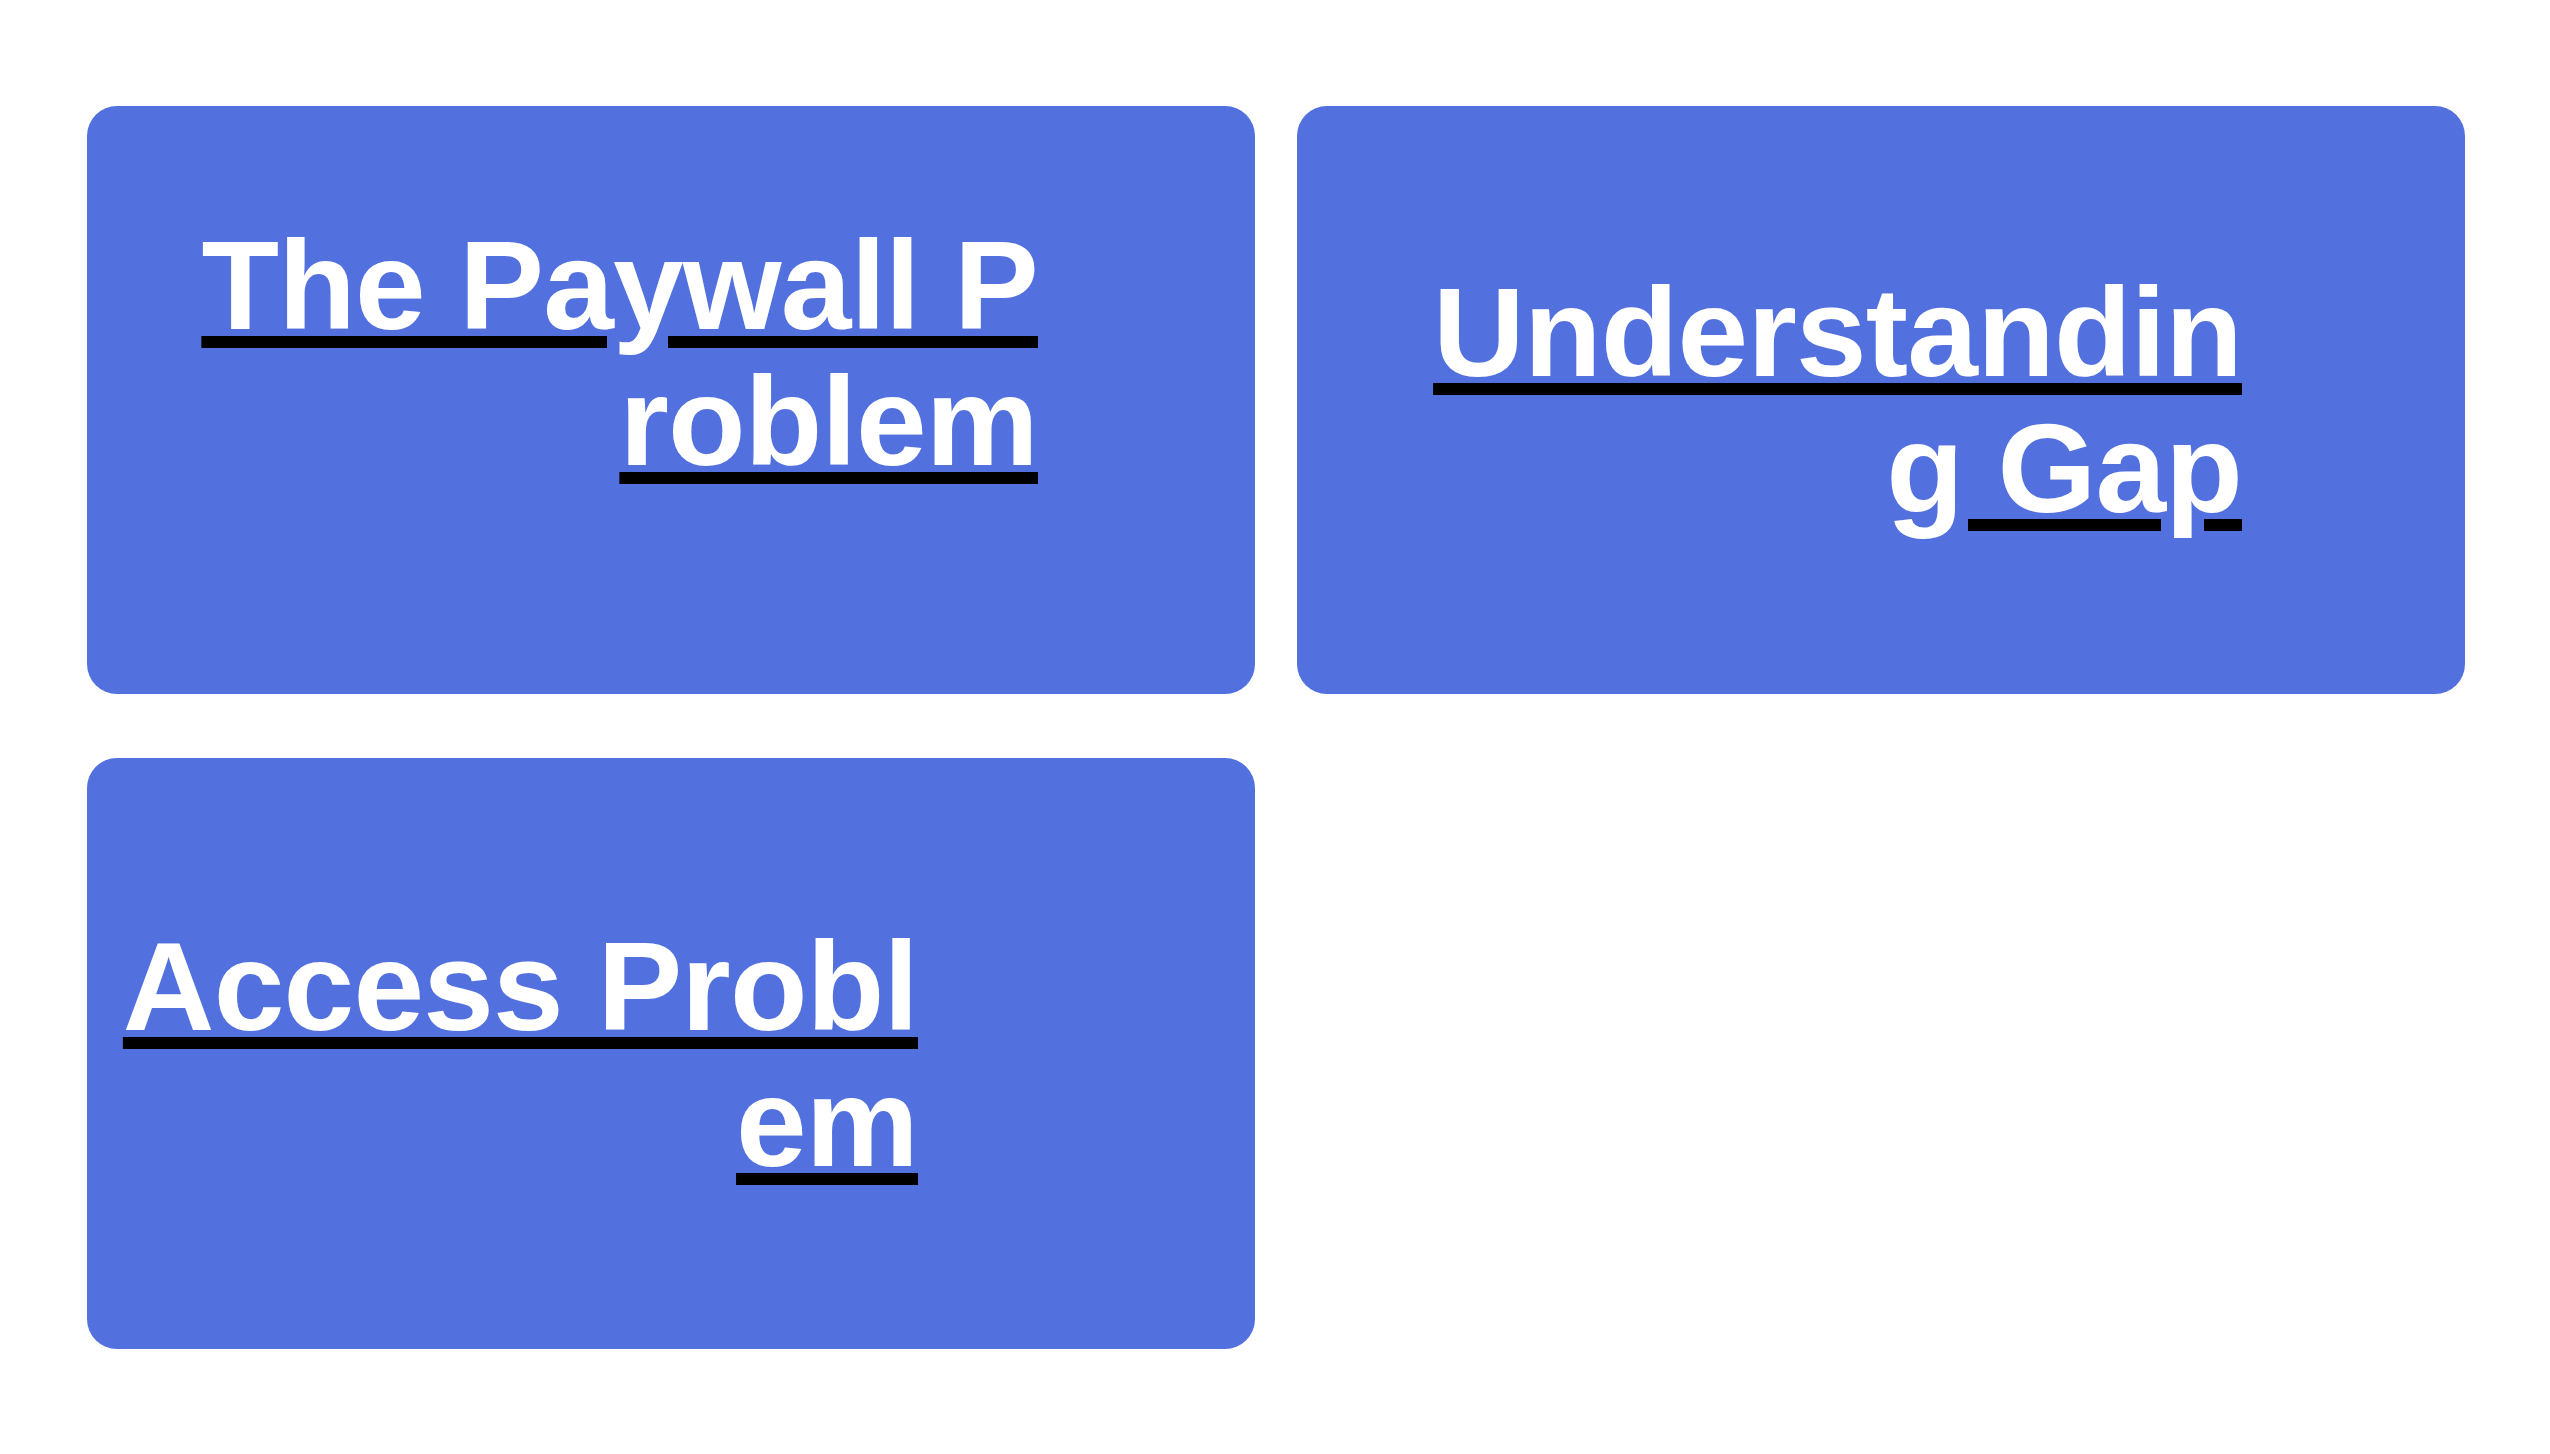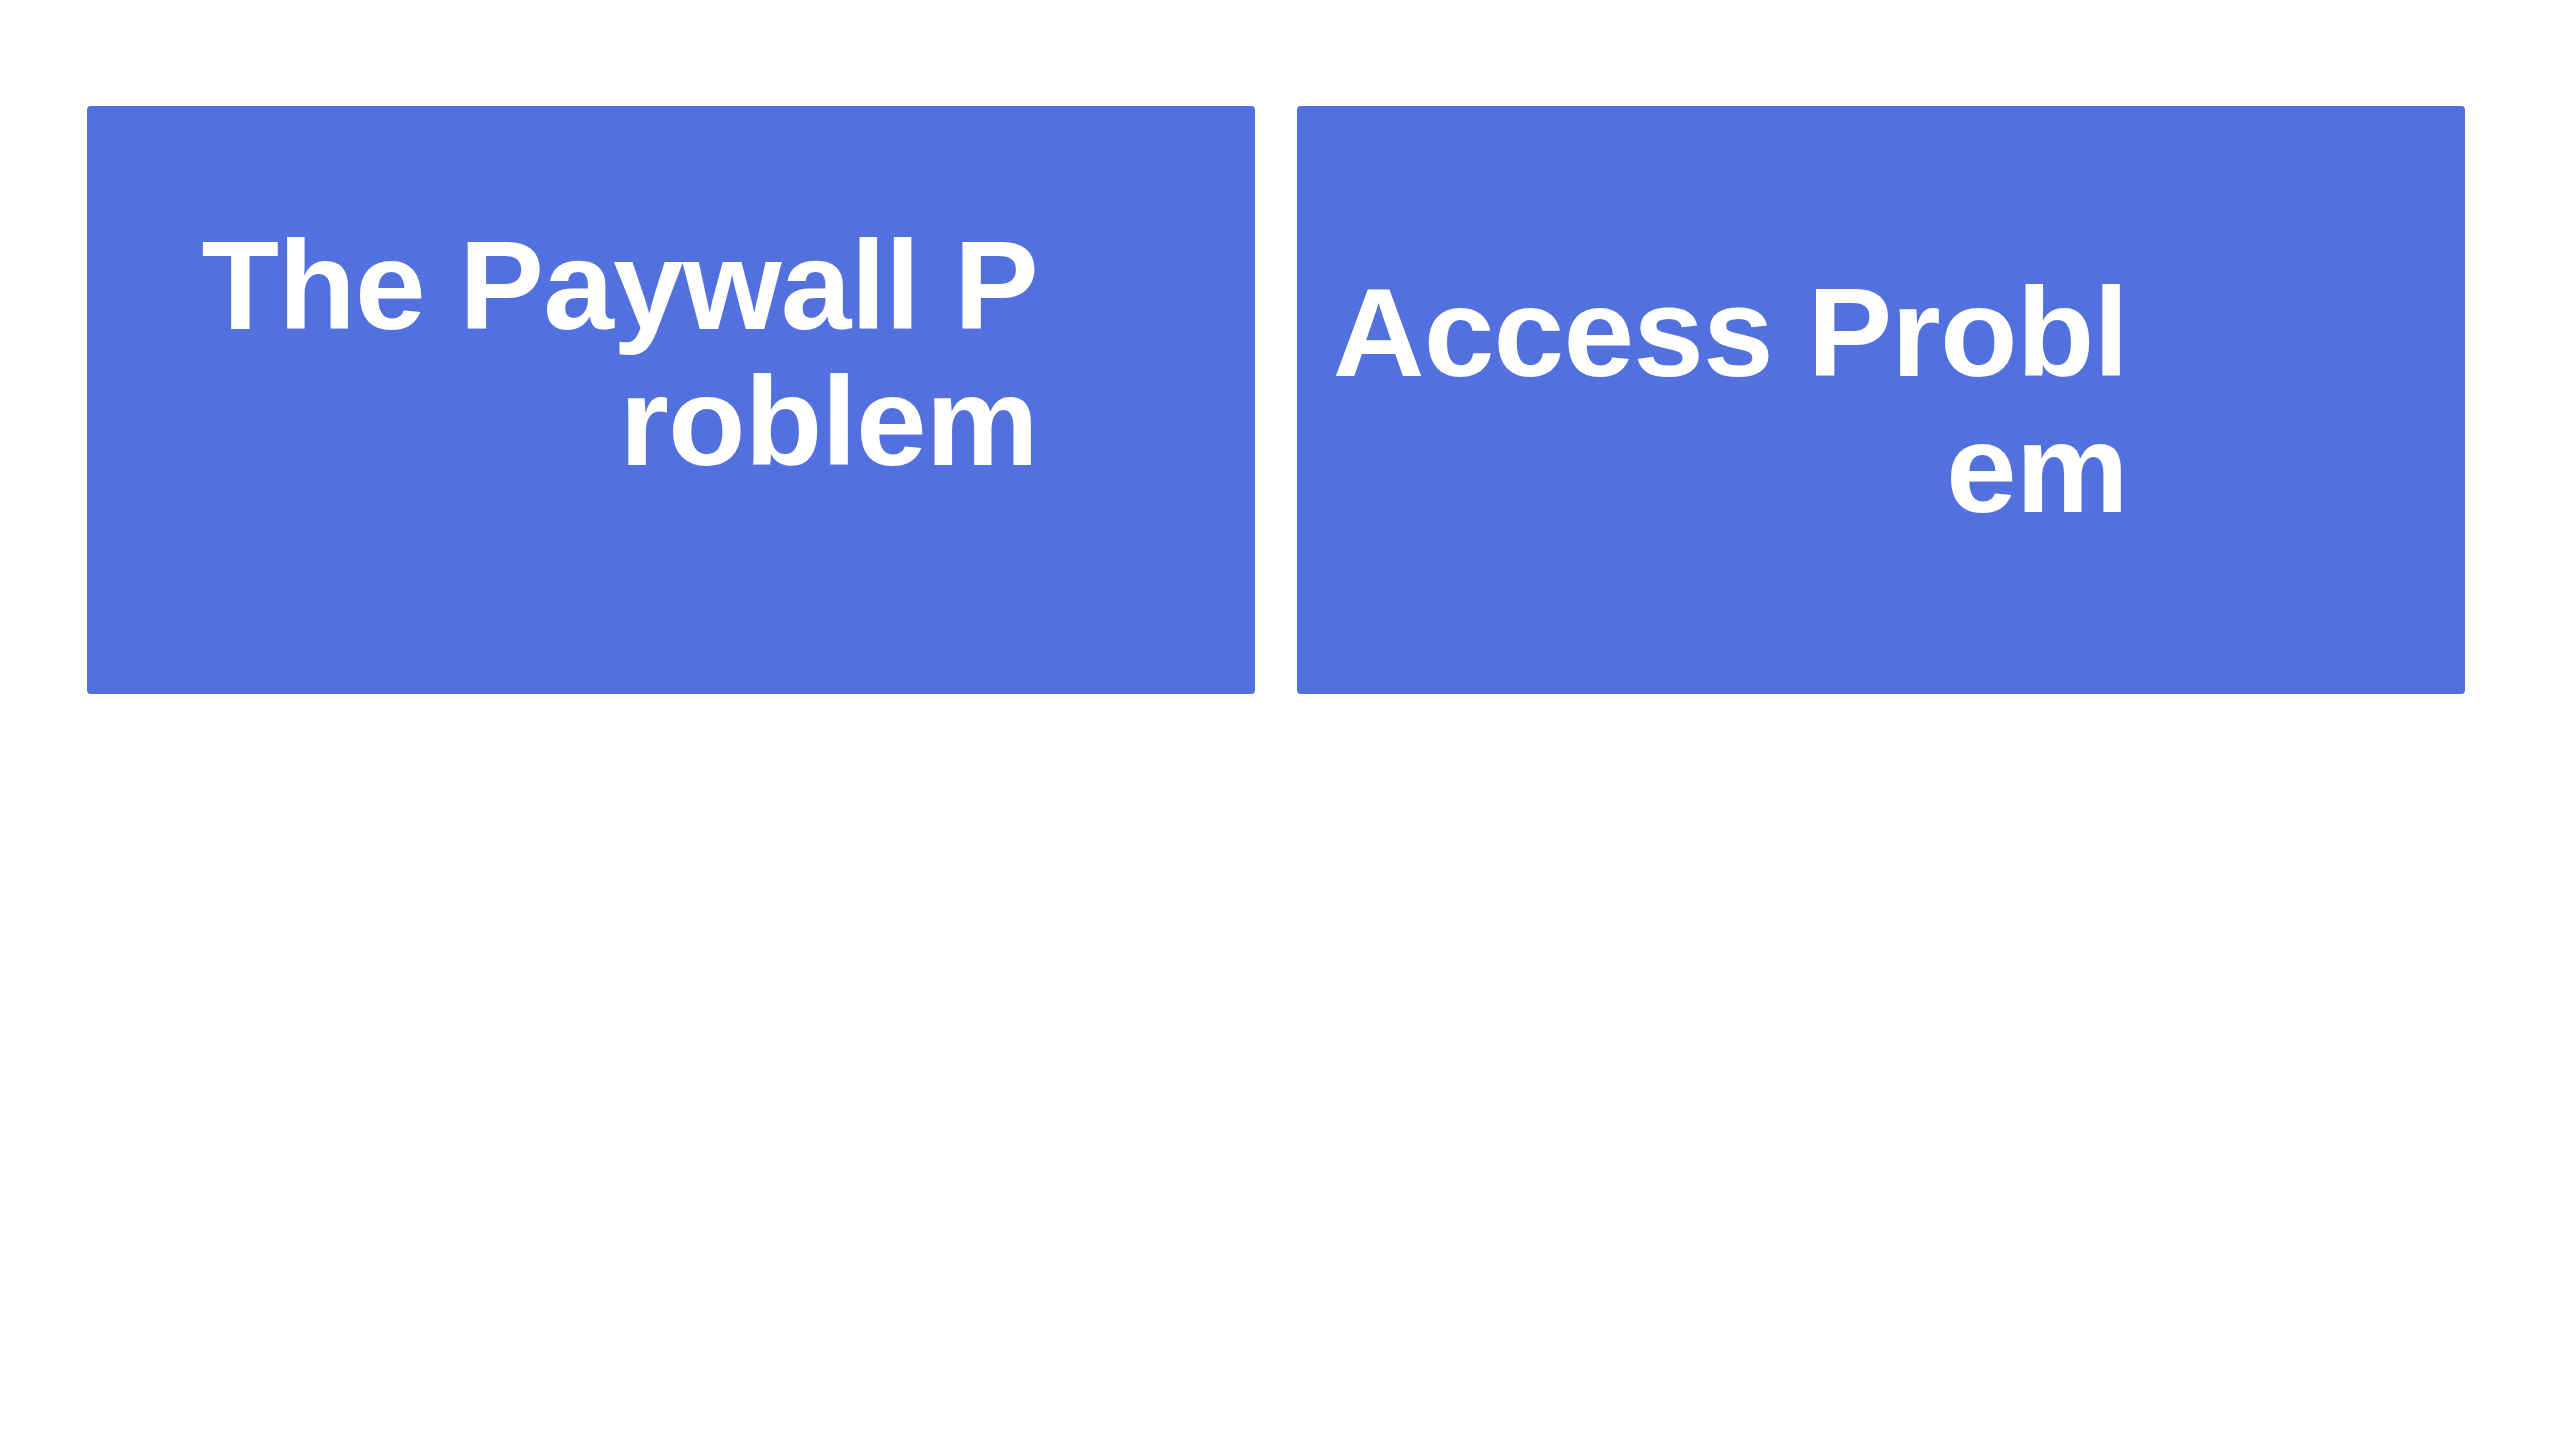--- a/index.html
+++ b/index.html
@@ -30,26 +30,27 @@
     height: 1244px;
     display: grid;
     grid-template-columns: 1168px 1168px;
     grid-template-rows: 588px 591px;
     column-gap: 42px;
     row-gap: 64px;
   }
 
   .card {
     background: #5270de;
-    border-radius: 4px;
+    border-radius: 30px;
     display: flex;
     align-items: center;
     justify-content: flex-end;
     box-sizing: border-box;
     overflow: hidden;
+    text-decoration: underline;
   }
 
   .card-label {
     color: #ffffff;
     font-family: "Liberation Sans", sans-serif;
     font-weight: bold;
     font-size: 127px;
     line-height: 136px;
     text-align: right;
     letter-spacing: -0.8px;
@@ -73,20 +74,23 @@
 <body>
 
 <div class="board">
   <div class="grid">
 
     <div class="card card--r1 card--c1">
       <span class="card-label">The Paywall Problem</span>
     </div>
 
 
+    <div class="card card--r2 card--c1">
+      <span class="card-label">Understanding Gap</span>
+    </div>
 
     <div class="card card--r2 card--c2">
       <span class="card-label">Access Problem</span>
     </div>
 
   </div>
 </div>
 
 
 </body></html>

